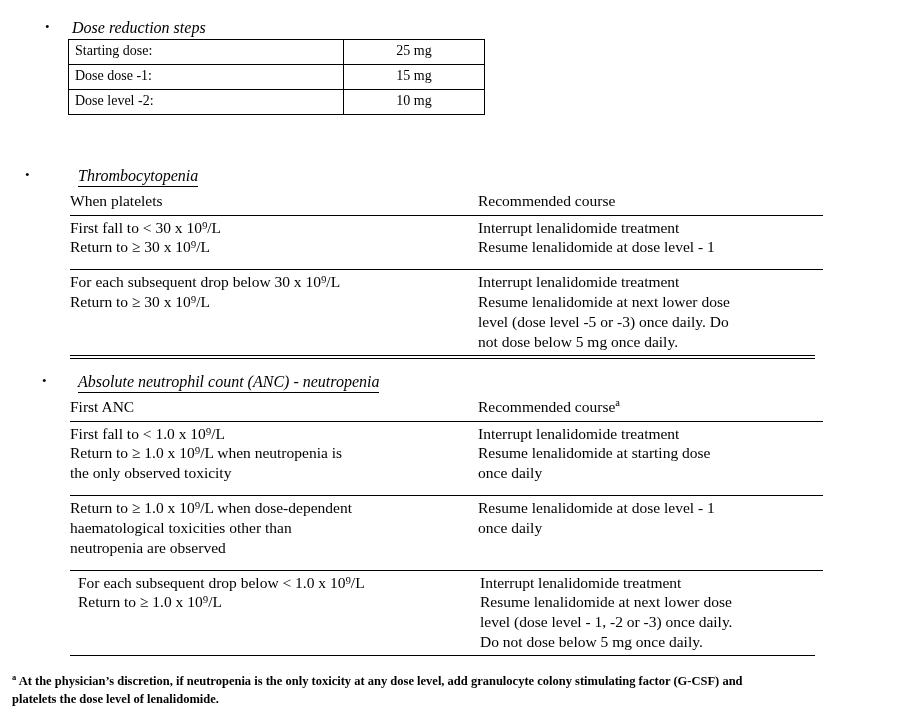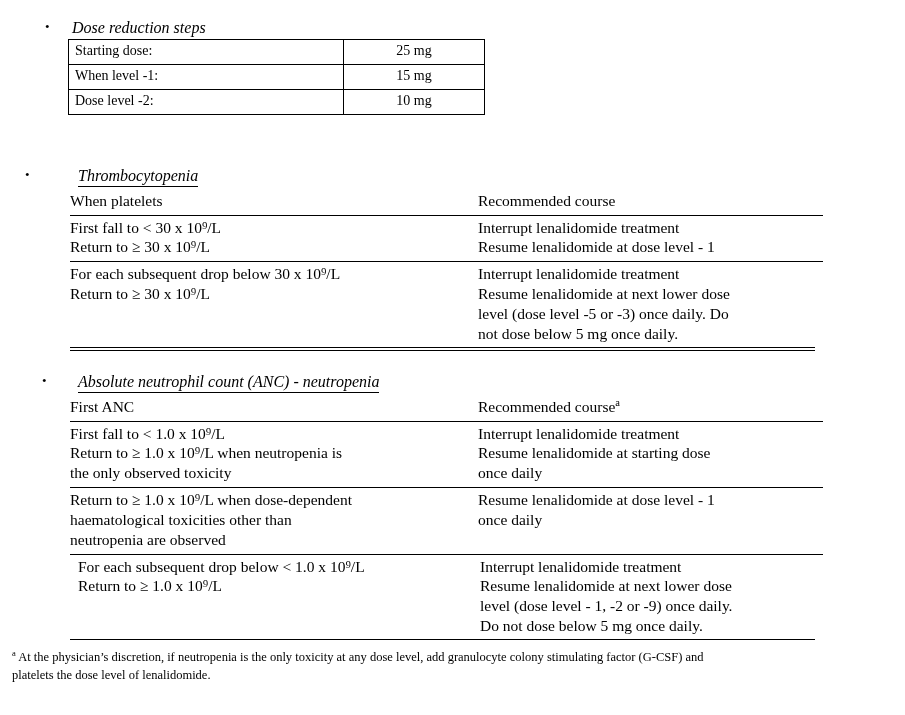--- a/index.html
+++ b/index.html
@@ -73,21 +73,21 @@
     table-layout: fixed;
   }
   table.bt td {
     font-size: 15.5px;
     line-height: 1.28;
     vertical-align: top;
     padding: 2px 0 3px 0;
   }
   table.bt td.c1 { width: 400px; padding-right: 8px; }
   table.bt td.c2 { width: 345px; }
-  tr.rule-bot > td { border-bottom: 1px solid #000; padding-bottom: 4px; }
+  tr.rule-bot > td { border-bottom: 1px solid #000; padding-bottom: 12px; }
   tr.head > td { padding-top: 3px; padding-bottom: 4px; margin-top: 46px; }
   .dbl-rule {
     border-top: 1px solid #000;
     border-bottom: 1px solid #000;
     height: 2px;
     width: 745px;
     margin-top: 0;
   }
   .single-rule {
     border-top: 1px solid #000;
@@ -105,25 +105,26 @@
   #sec-anc .tbl-holder { margin-left: 28px; margin-top: 1px; }
 
   
   table.bt td.c1.indent { padding-left: 8px; }
   table.bt td.c2.indent { padding-left: 2px; }
 
   
   #footnote {
     position: absolute;
     left: 12px;
-    top: 648px;
+    top: 672px;
     width: 880px;
     font-size: 12.5px;
     line-height: 1.45;
     text-align: left;
+    font-weight: bold;
   }
   sup { font-size: 0.68em; vertical-align: super; line-height: 0; }
 </style>
 </head>
 <body>
 
 <div class="page">
 
   <div id="sec-dose">
     <div class="bullet-row">
@@ -131,21 +132,21 @@
       <span class="bullet-label">Dose reduction steps</span>
     </div>
 
     <table class="grid">
       <tbody>
         <tr>
           <td class="lbl">Starting dose:</td>
           <td class="val">25 mg</td>
         </tr>
         <tr>
-          <td class="lbl">When level -1:</td>
+          <td class="lbl">Dose dose -1:</td>
           <td class="val">15 mg</td>
         </tr>
         <tr>
           <td class="lbl">Dose level -2:</td>
           <td class="val">10 mg</td>
         </tr>
       </tbody>
     </table>
   </div>
 
@@ -232,21 +233,21 @@
           </tr>
 
           <tr>
             <td class="c1 indent">
               <div>For each subsequent drop below &lt; 1.0 x 10⁹/L</div>
               <div>Return to ≥ 1.0 x 10⁹/L</div>
             </td>
             <td class="c2 indent">
               <div>Interrupt lenalidomide treatment</div>
               <div>Resume lenalidomide at next lower dose</div>
-              <div>level (dose level - 1, -2 or -9) once daily.</div>
+              <div>level (dose level - 1, -2 or -3) once daily.</div>
               <div>Do not dose below 5 mg once daily.</div>
             </td>
           </tr>
         </tbody>
       </table>
       <div class="single-rule"></div>
     </div>
   </div>
 
   <div id="footnote">

